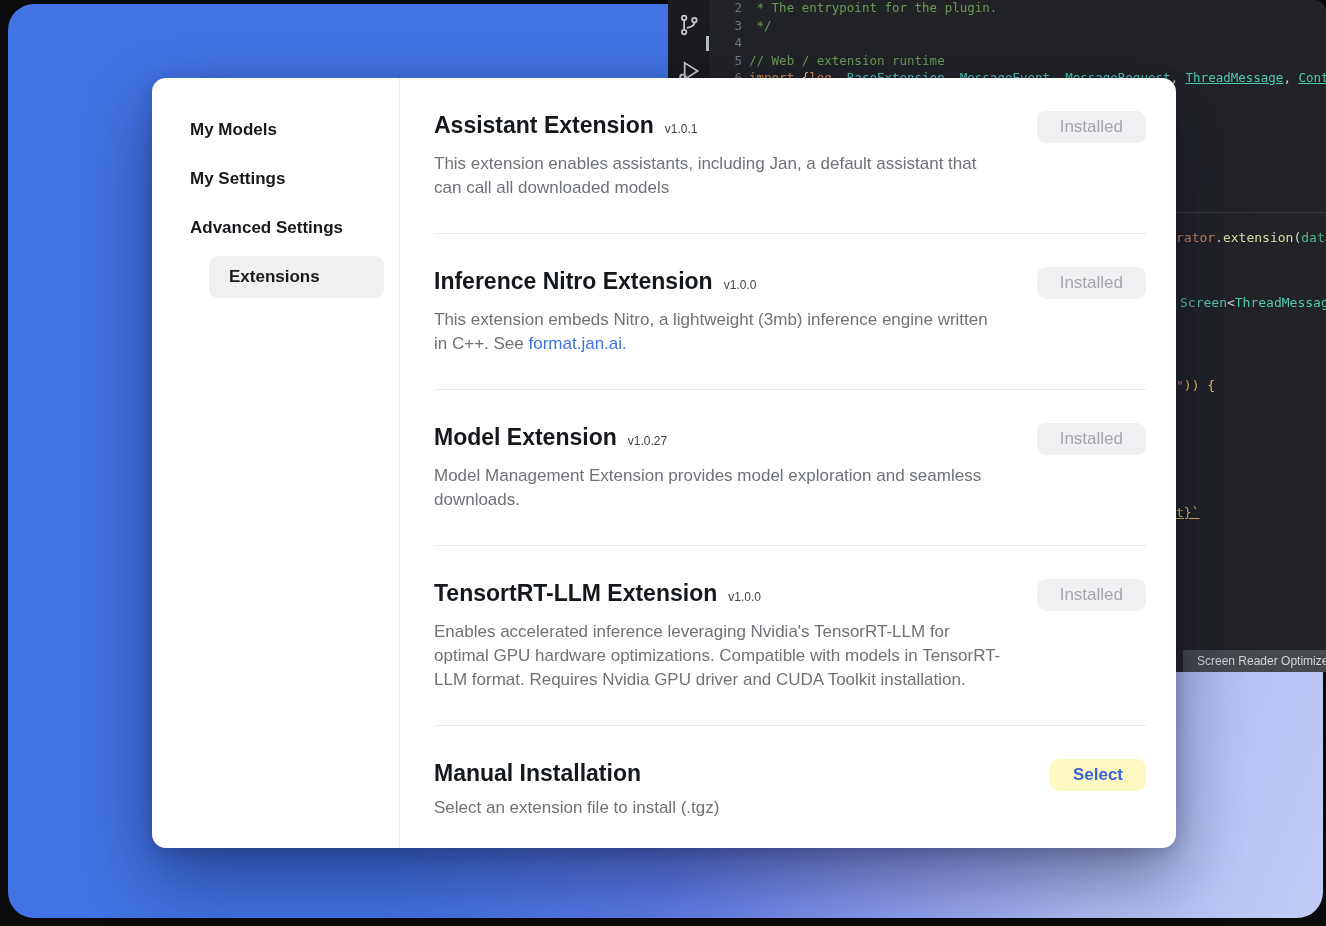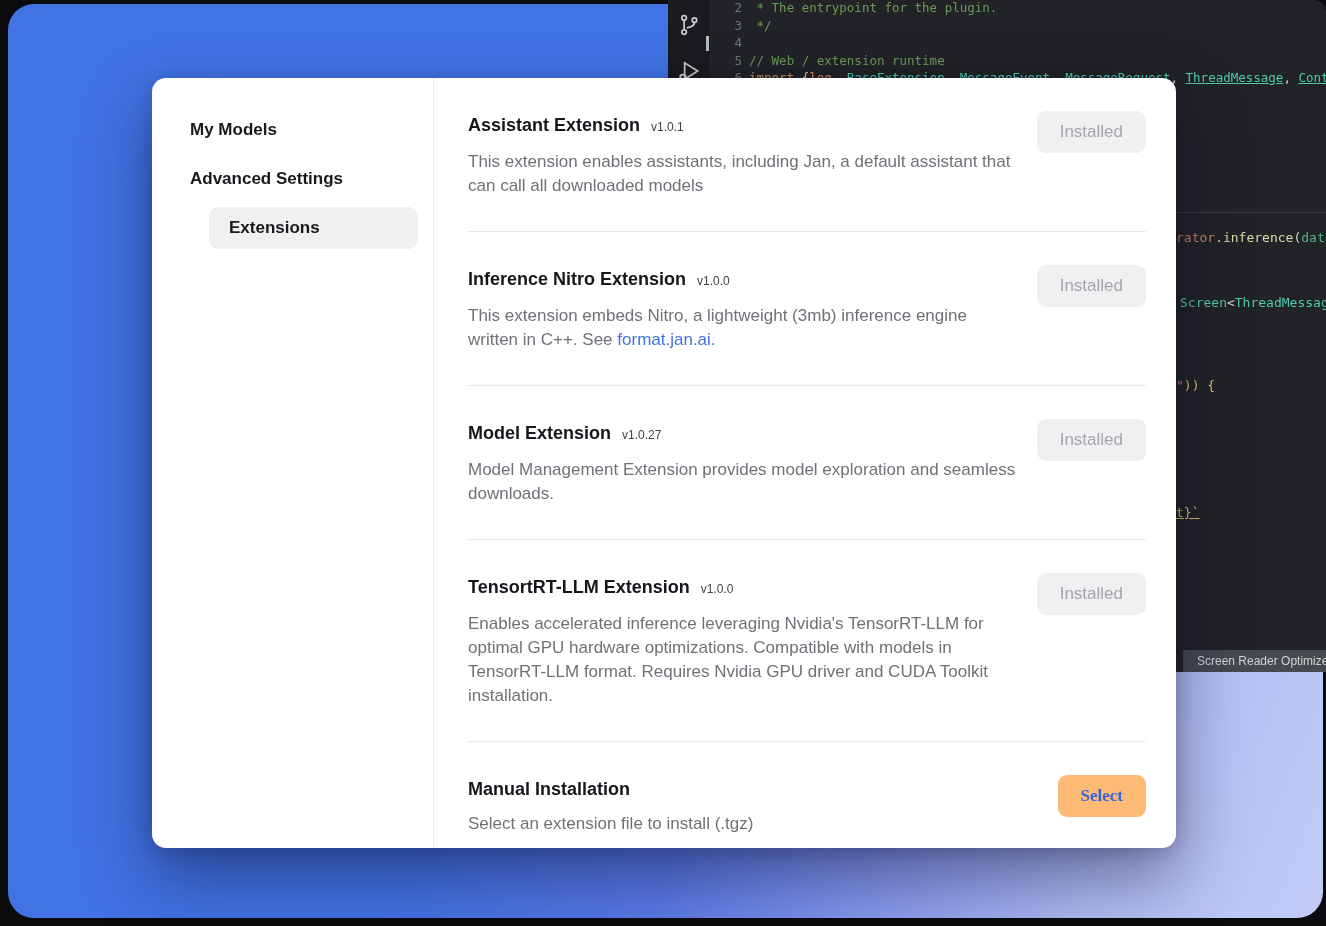--- a/index.html
+++ b/index.html
@@ -36,40 +36,40 @@
   .statusbar{position:absolute;left:0;bottom:0;width:100%;height:22px;background:#232428;}
   .sb-left{position:absolute;left:460px;top:0;height:22px;line-height:22px;
            font-size:12px;color:#8b8f94;width:48px;text-align:right;}
   .sb-item{position:absolute;left:515px;right:0;top:0;height:22px;line-height:22px;
            background:#46494e;color:#d3d5d9;font-size:12px;padding-left:14px;white-space:nowrap;}
 
   
   .modal{position:absolute;left:152px;top:78px;width:1024px;height:770px;background:#ffffff;
          border-radius:14px;box-shadow:0 30px 70px rgba(8,12,40,.45),0 4px 18px rgba(8,12,40,.18);
          display:flex;overflow:hidden;}
-  .sidebar{width:282px;box-sizing:border-box;border-right:1px solid #ececee;
+  .sidebar{width:248px;box-sizing:border-box;border-right:1px solid #ececee;
            padding:31px 15px 8px 18px;flex-shrink:0;}
   .side-item{height:42px;border-radius:9px;display:flex;align-items:center;padding:0 20px;
              font-size:17px;font-weight:700;color:#17191d;margin-bottom:7px;cursor:pointer;}
   .side-item.active{background:#f0f0f1;margin-left:39px;}
   .content{flex:1;box-sizing:border-box;padding:0 30px 0 34px;overflow:hidden;}
   .row{display:flex;justify-content:space-between;align-items:flex-start;
        padding:33px 0;border-bottom:1px solid #eaeaec;}
   .row:last-child{border-bottom:none;}
   .row-text{max-width:570px;}
   .title-line{display:flex;align-items:baseline;gap:11px;margin-bottom:9px;line-height:28px;}
-  .row-title{font-size:18px;font-weight:700;color:#14171b;}
+  .row-title{font-size:23px;font-weight:700;color:#14171b;}
   .row-version{font-size:12px;color:#3f434a;}
   .row-desc{font-size:17px;color:#6e7278;line-height:24px;}
   .row-desc .lnk{color:#4273dd;cursor:pointer;}
-  .btn{height:42px;padding:0 23px;border-radius:9px;border:none;font-size:17px;
+  .btn{height:32px;padding:0 23px;border-radius:9px;border:none;font-size:17px;
        display:flex;align-items:center;flex-shrink:0;margin-left:20px;cursor:pointer;
        font-family:"Liberation Sans",sans-serif;}
   .btn.installed{background:#f0f0f2;color:#a3a6ab;font-weight:500;}
-  .btn.select{background:#fdba74;color:#3b62d9;font-weight:700;font-family:Liberation Serif, serif;}
+  .btn.select{background:#fef9c3;color:#3b62d9;font-weight:700;}
 </style>
 </head>
 <body>
 
 <div class="canvas">
 
   <div class="backdrop"></div>
 
   <div class="editor">
     <div class="activitybar">
@@ -92,35 +92,38 @@
     <div class="code-area">
         <div class="code-line"><span class="ln">2</span><span class="src"><span class="cmt"> * The entrypoint for the plugin.</span></span></div>
         <div class="code-line"><span class="ln">3</span><span class="src"><span class="cmt"> */</span></span></div>
         <div class="code-line"><span class="ln">4</span><span class="src"></span></div>
         <div class="code-line"><span class="ln">5</span><span class="src"><span class="cmt">// Web / extension runtime</span></span></div>
         <div class="code-line"><span class="ln">6</span><span class="src"><span class="kw">import </span><span class="brace">{</span><span class="imp">log</span><span class="pln">, </span><span class="type">BaseExtension</span><span class="pln">, </span><span class="type">MessageEvent</span><span class="pln">, </span><span class="type">MessageRequest</span><span class="pln">, </span><span class="type">ThreadMessage</span><span class="pln">, </span><span class="type">ContentType</span></span></div>
       </div>
     <div class="caret"></div>
     <div class="hline"></div>
     <div id="frag-layer">
-        <div class="frag" style="left: 508px; top: 230px;"><span class="dim">rator</span><span class="pln">.</span><span class="fn">inference</span><span class="pln">(</span><span class="num">data</span></div>
+        <div class="frag" style="left: 508px; top: 230px;"><span class="dim">rator</span><span class="pln">.</span><span class="fn">extension</span><span class="pln">(</span><span class="num">data</span></div>
         <div class="frag" style="left: 512px; top: 295px;"><span class="type2">Screen</span><span class="pln">&lt;</span><span class="type2">ThreadMessage</span></div>
         <div class="frag" style="left: 508px; top: 378px;"><span class="str">"</span><span class="yellow">)) {</span></div>
         <div class="frag" style="left: 508px; top: 505px;"><span class="yellow-u">t}`</span></div>
       </div>
     <div class="statusbar">
       <span class="sb-left">go</span>
       <span class="sb-item">Screen Reader Optimized</span>
     </div>
   </div>
 
   <div class="modal">
     <div class="sidebar" id="sidebar">
         <div class="side-item">
           <span>My Models</span>
+        </div>
+        <div class="side-item">
+          <span>My Settings</span>
         </div>
         <div class="side-item">
           <span>Advanced Settings</span>
         </div>
         <div class="side-item active">
           <span>Extensions</span>
         </div>
       </div>
     <div class="content" id="content">
         <div class="row">

